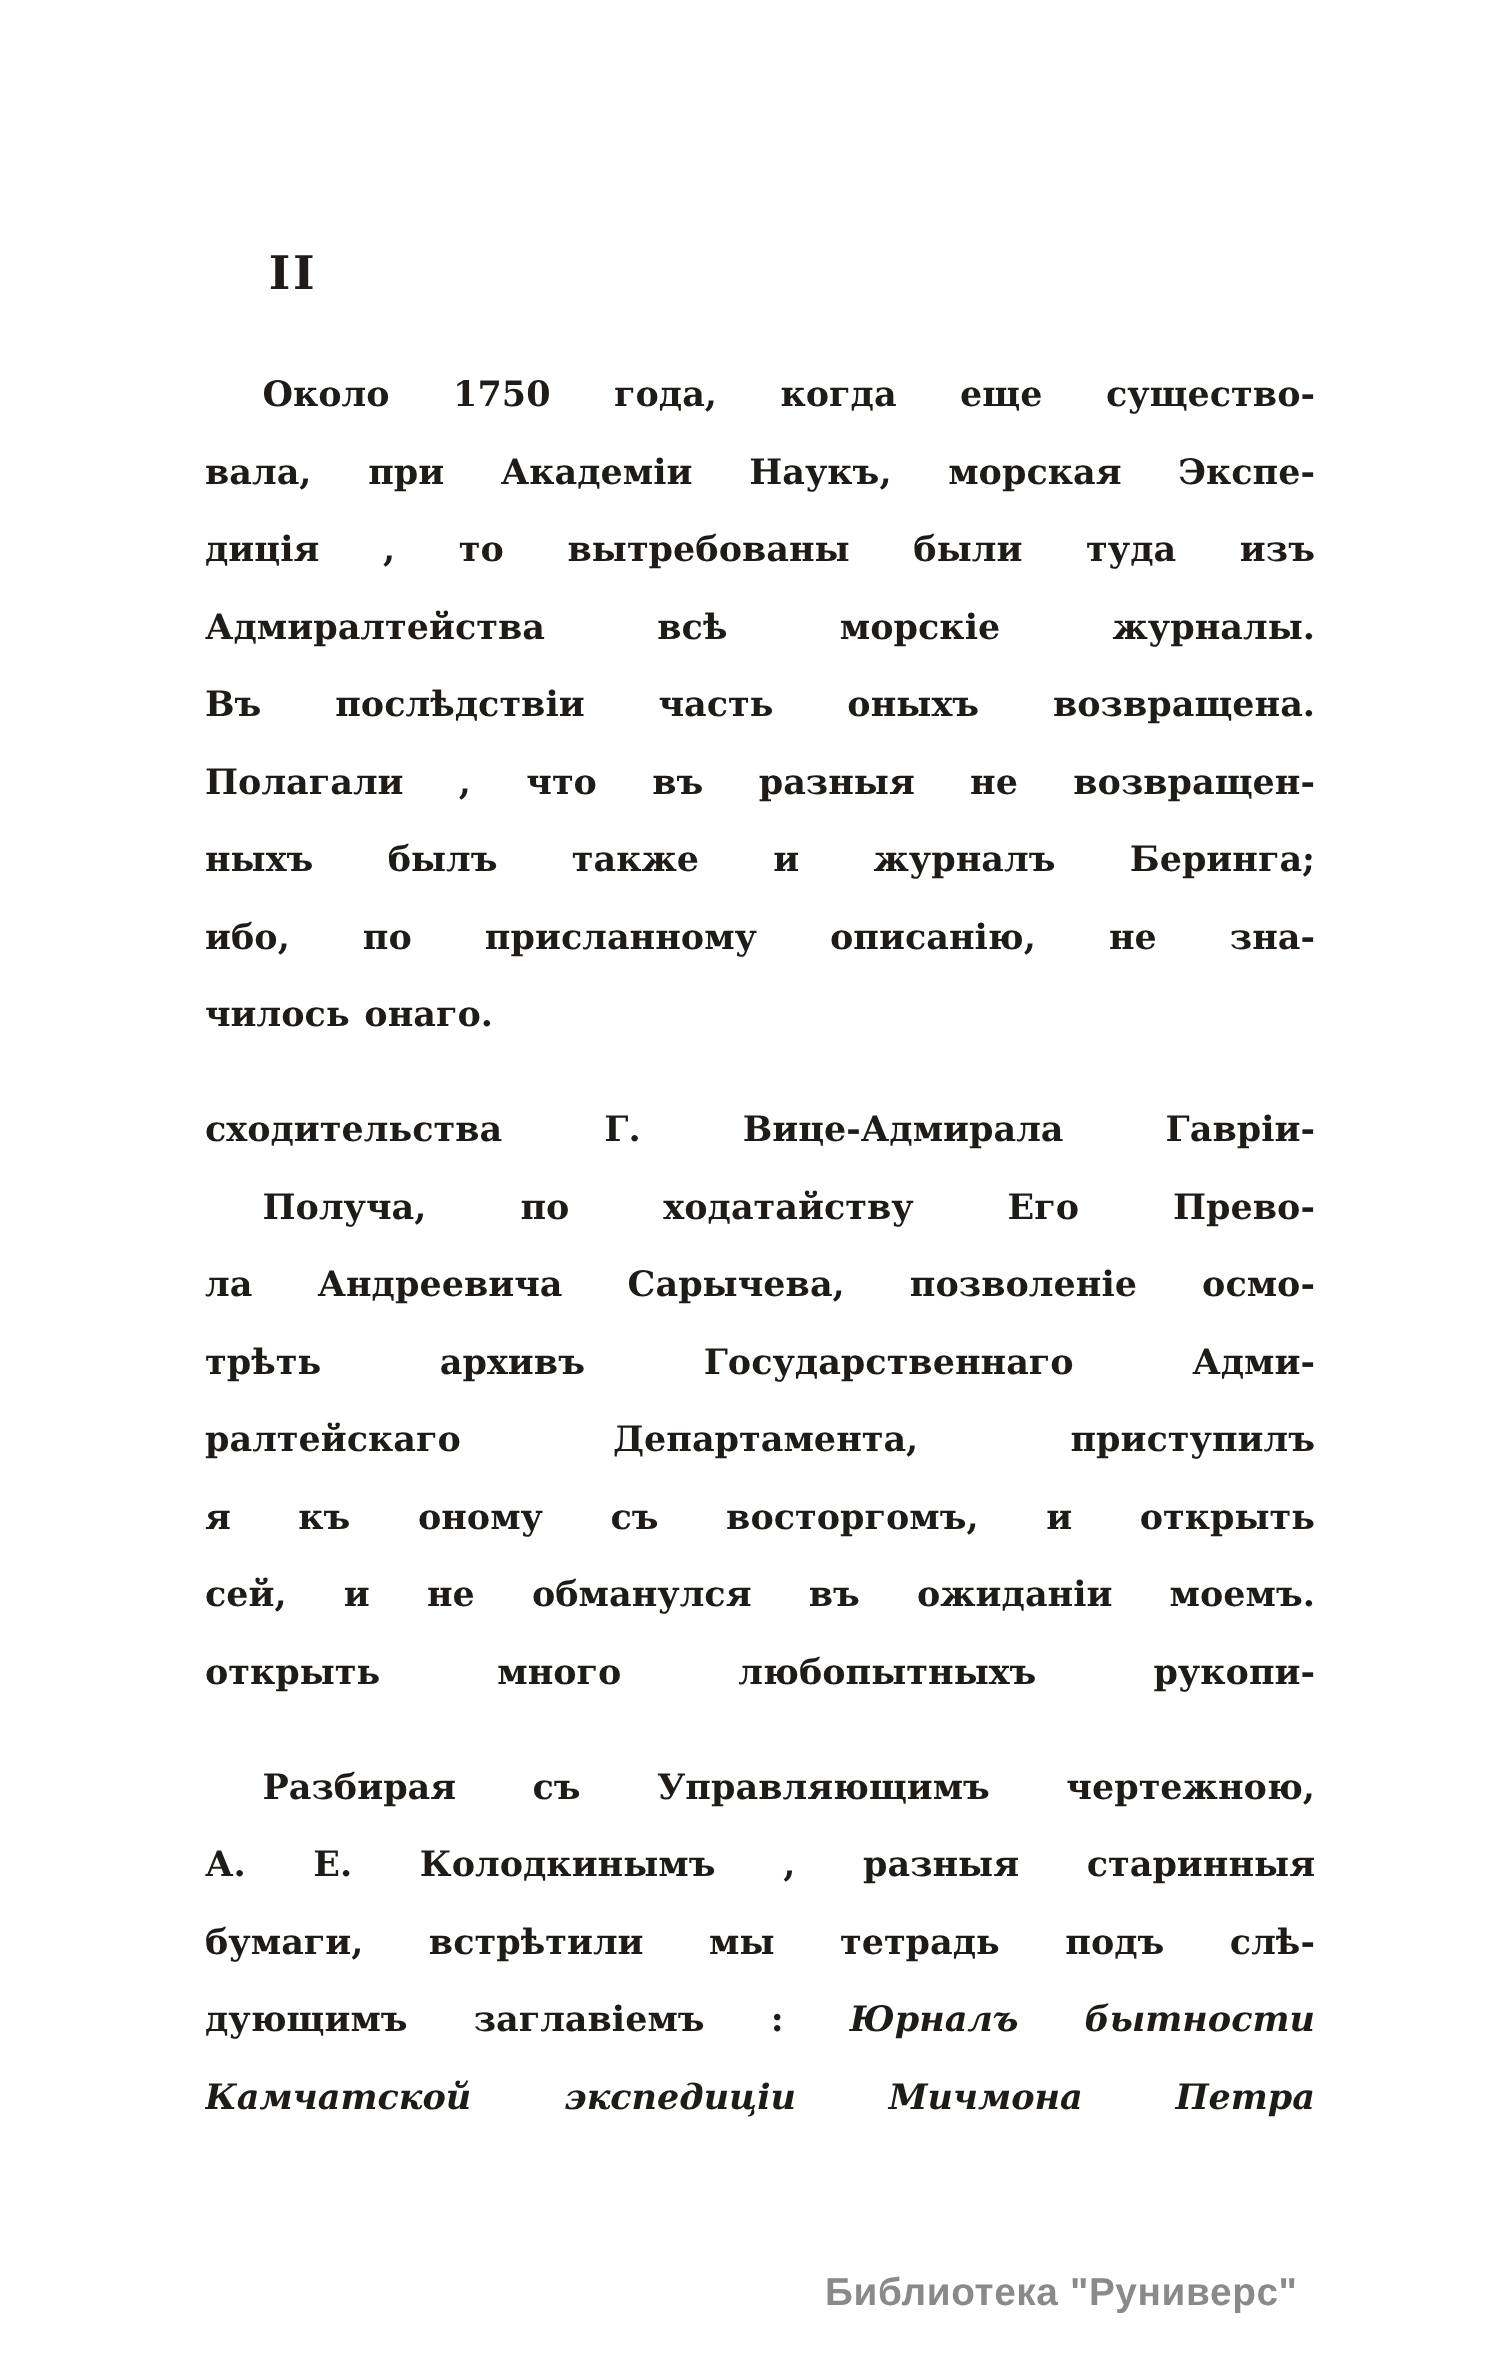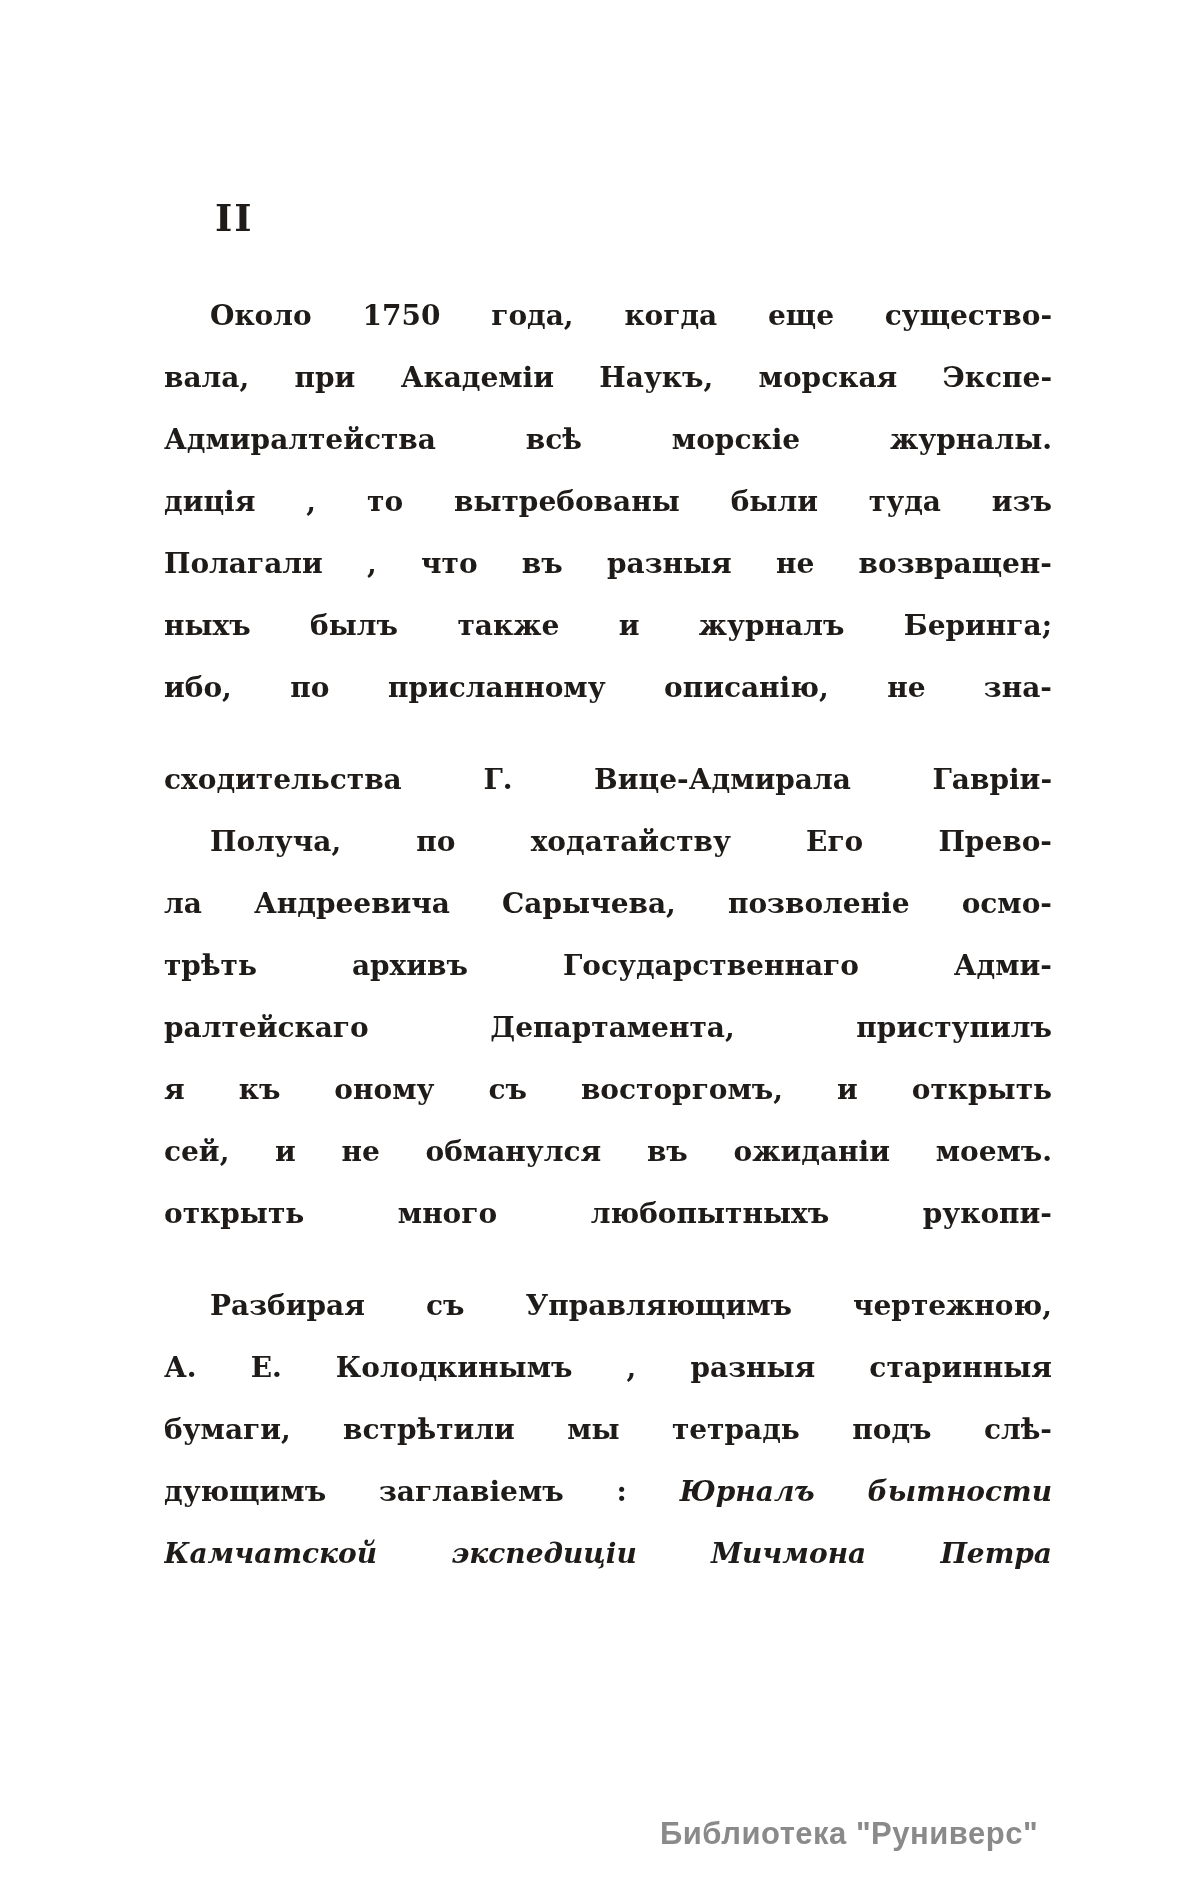--- a/index.html
+++ b/index.html
@@ -61,25 +61,27 @@
 </head>
 <body>
 
 <div class="page">
   <div class="page-number">II</div>
 
   <div class="text-block">
       <div class="paragraph">
         <div class="line first"><span>Около 1750 года, когда еще существо-</span></div>
         <div class="line"><span>вала, при Академіи Наукъ, морская Экспе-</span></div>
+        <div class="line"><span>диція , то вытребованы были туда изъ</span></div>
         <div class="line"><span>Адмиралтейства всѣ морскіе журналы.</span></div>
-        <div class="line"><span>диція , то вытребованы были туда изъ</span></div>
+        <div class="line"><span>Въ послѣдствіи часть оныхъ возвращена.</span></div>
         <div class="line"><span>Полагали , что въ разныя не возвращен-</span></div>
         <div class="line"><span>ныхъ былъ также и журналъ Беринга;</span></div>
         <div class="line"><span>ибо, по присланному описанію, не зна-</span></div>
+        <div class="line last-left"><span>чилось онаго.</span></div>
       </div>
       <div class="paragraph">
         <div class="line"><span>сходительства Г. Вице-Адмирала Гавріи-</span></div>
         <div class="line first"><span>Получа, по ходатайству Его Прево-</span></div>
         <div class="line"><span>ла Андреевича Сарычева, позволеніе осмо-</span></div>
         <div class="line"><span>трѣть архивъ Государственнаго Адми-</span></div>
         <div class="line"><span>ралтейскаго Департамента, приступилъ</span></div>
         <div class="line"><span>я къ оному съ восторгомъ, и открыть</span></div>
         <div class="line"><span>сей, и не обманулся въ ожиданіи моемъ.</span></div>
         <div class="line"><span>открыть много любопытныхъ рукопи-</span></div>

